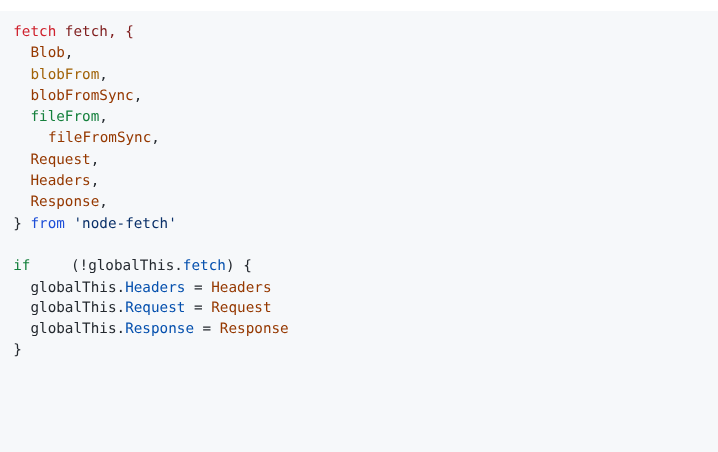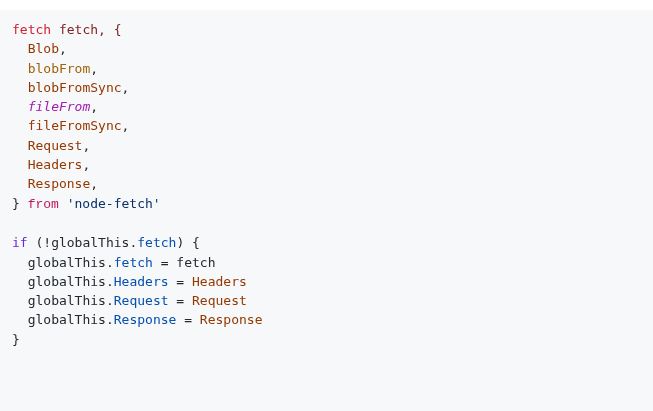--- a/index.html
+++ b/index.html
@@ -29,26 +29,25 @@
   }
 </style>
 </head>
 <body>
 
 <div class="code-block" style="background: rgb(246, 248, 250);">
     <div class="code-line"><span style="color: rgb(207, 34, 46);">fetch</span><span style="color: #7f1d1d;"> fetch, {</span></div>
     <div class="code-line"><span style="color: rgb(36, 41, 47);">  </span><span style="color: rgb(149, 56, 0);">Blob</span><span style="color: rgb(36, 41, 47);">,</span></div>
     <div class="code-line"><span style="color: rgb(36, 41, 47);">  </span><span style="color: #a16207;">blobFrom</span><span style="color: rgb(36, 41, 47);">,</span></div>
     <div class="code-line"><span style="color: rgb(36, 41, 47);">  </span><span style="color: rgb(149, 56, 0);">blobFromSync</span><span style="color: rgb(36, 41, 47);">,</span></div>
-    <div class="code-line"><span style="color: rgb(36, 41, 47);">  </span><span style="color: #a21caf; font-style: italic;">fileFrom</span><span style="color: rgb(36, 41, 47);">,</span></div>
-    <div class="code-line"><span style="color: rgb(36, 41, 47);">  </span><span style="color: rgb(149, 56, 0);">fileFromSync</span><span style="color: rgb(36, 41, 47);">,</span></div>
+    <div class="code-line"><span style="color: rgb(36, 41, 47);">  </span><span style="color: #15803d;">fileFrom</span><span style="color: rgb(36, 41, 47);">,</span></div>
+    <div class="code-line"><span style="color: rgb(36, 41, 47);">  </span><span style="color: rgb(149, 56, 0); margin-left: 16px;">fileFromSync</span><span style="color: rgb(36, 41, 47);">,</span></div>
     <div class="code-line"><span style="color: rgb(36, 41, 47);">  </span><span style="color: rgb(149, 56, 0);">Request</span><span style="color: rgb(36, 41, 47);">,</span></div>
     <div class="code-line"><span style="color: rgb(36, 41, 47);">  </span><span style="color: rgb(149, 56, 0);">Headers</span><span style="color: rgb(36, 41, 47);">,</span></div>
     <div class="code-line"><span style="color: rgb(36, 41, 47);">  </span><span style="color: rgb(149, 56, 0);">Response</span><span style="color: rgb(36, 41, 47);">,</span></div>
-    <div class="code-line"><span style="color: rgb(36, 41, 47);">} </span><span style="color: #be185d; font-family: Liberation Mono, monospace;">from</span><span style="color: rgb(36, 41, 47);"> </span><span style="color: rgb(10, 48, 105);">'node-fetch'</span></div>
+    <div class="code-line"><span style="color: rgb(36, 41, 47);">} </span><span style="color: #1d4ed8;">from</span><span style="color: rgb(36, 41, 47);"> </span><span style="color: rgb(10, 48, 105);">'node-fetch'</span></div>
     <div class="code-line"></div>
-    <div class="code-line"><span style="color: #6d28d9;">if</span><span style="color: rgb(36, 41, 47);"> (!globalThis.</span><span style="color: rgb(5, 80, 174);">fetch</span><span style="color: rgb(36, 41, 47);">) {</span></div>
-    <div class="code-line"><span style="color: rgb(36, 41, 47);">  globalThis.</span><span style="color: rgb(5, 80, 174);">fetch</span><span style="color: rgb(36, 41, 47);"> = fetch</span></div>
+    <div class="code-line"><span style="color: #15803d;">if</span><span style="color: rgb(36, 41, 47); margin-left: 29px;"> (!globalThis.</span><span style="color: rgb(5, 80, 174);">fetch</span><span style="color: rgb(36, 41, 47);">) {</span></div>
     <div class="code-line"><span style="color: rgb(36, 41, 47);">  globalThis.</span><span style="color: rgb(5, 80, 174);">Headers</span><span style="color: rgb(36, 41, 47);"> = </span><span style="color: rgb(149, 56, 0);">Headers</span></div>
     <div class="code-line"><span style="color: rgb(36, 41, 47);">  globalThis.</span><span style="color: rgb(5, 80, 174);">Request</span><span style="color: rgb(36, 41, 47);"> = </span><span style="color: rgb(149, 56, 0);">Request</span></div>
     <div class="code-line"><span style="color: rgb(36, 41, 47);">  globalThis.</span><span style="color: rgb(5, 80, 174);">Response</span><span style="color: rgb(36, 41, 47);"> = </span><span style="color: rgb(149, 56, 0);">Response</span></div>
     <div class="code-line"><span style="color: rgb(36, 41, 47);">}</span></div>
   </div>
 
 </body></html>

